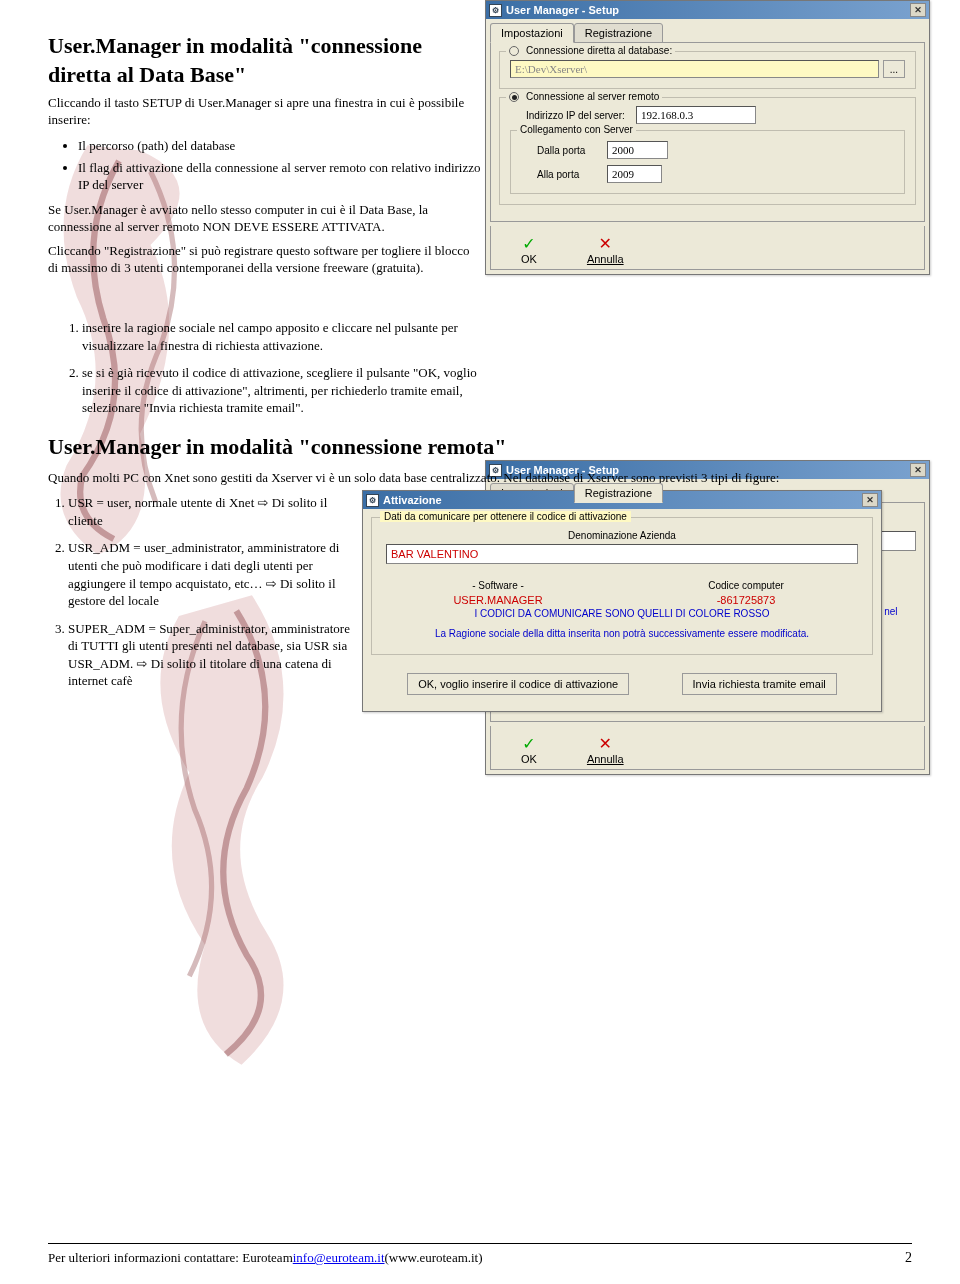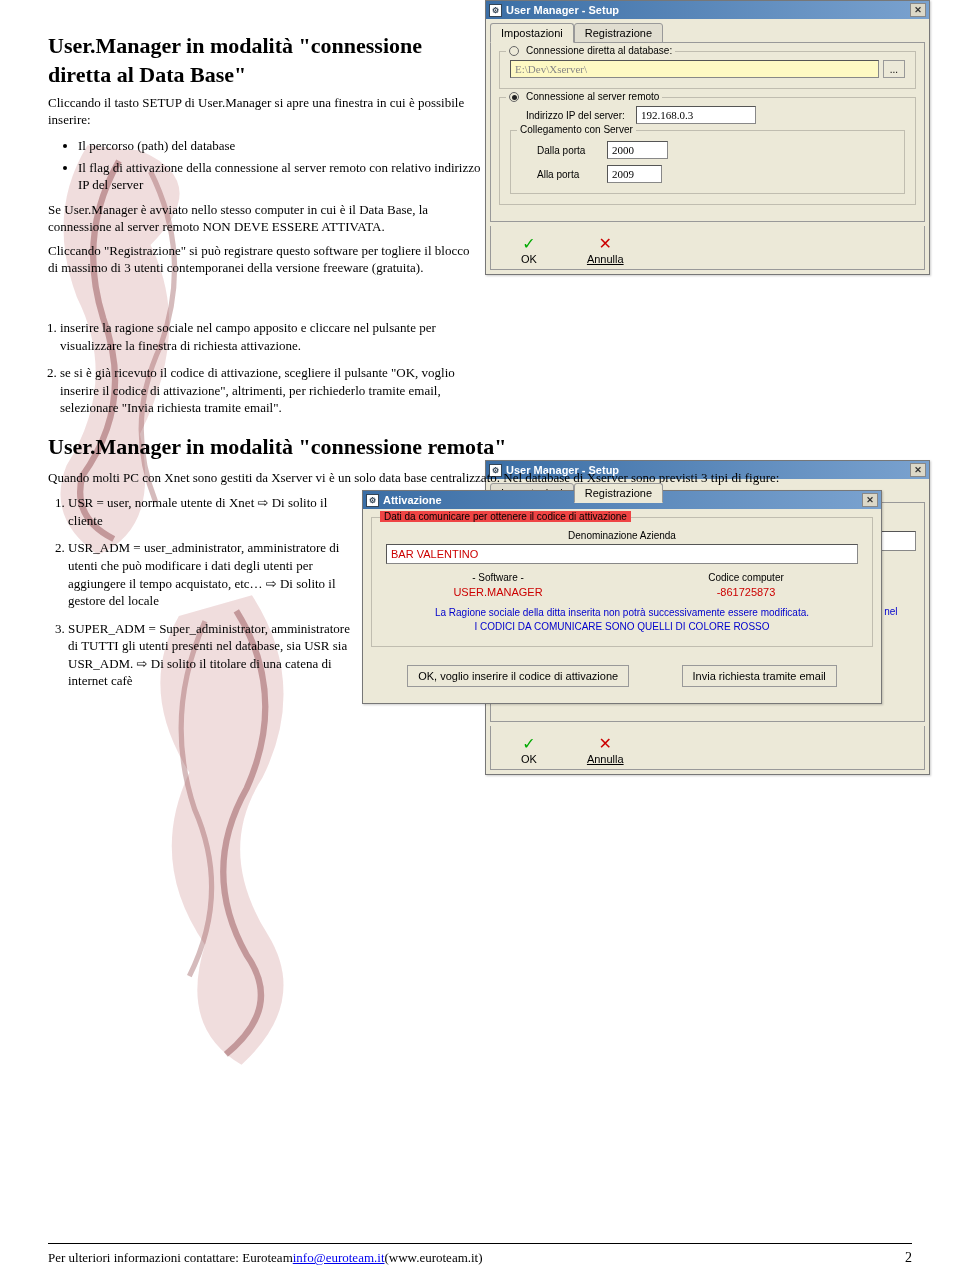--- a/index.html
+++ b/index.html
@@ -15,21 +15,21 @@
   
   h1.heading { font-family: 'Comic Sans MS', cursive; font-size: 22px; line-height: 1.3; font-weight: bold; color: #000; margin-bottom: 6px; width: 430px; }
   h2.heading2 { font-family: 'Comic Sans MS', cursive; font-size: 22px; line-height: 1.3; font-weight: bold; margin-top: 16px; margin-bottom: 8px; }
   
   .body-text { font-family: 'Comic Sans MS', cursive; font-size: 13px; line-height: 1.3; margin-bottom: 8px; width: 430px; }
   .body-text-full { font-family: 'Comic Sans MS', cursive; font-size: 13px; line-height: 1.3; margin-bottom: 8px; }
   
   ul.bullets { list-style: disc; margin-left: 30px; margin-bottom: 8px; width: 410px; }
   ul.bullets li { font-family: 'Comic Sans MS', cursive; font-size: 13px; line-height: 1.35; margin-bottom: 4px; }
   
-  ol.numbered { margin-left: 12px; width: 410px; }
+  ol.numbered { margin-left: 34px; width: 410px; }
   ol.numbered li { font-family: 'Comic Sans MS', cursive; font-size: 13px; line-height: 1.35; margin-bottom: 10px; }
   ol.numbered-full { margin-left: 20px; }
   ol.numbered-full li { font-family: 'Comic Sans MS', cursive; font-size: 13px; line-height: 1.35; margin-bottom: 10px; max-width: 340px; }
   
   
   .win-dialog { position: absolute; background: #ece9d8; border: 1px solid #777; font-family: Tahoma, sans-serif; font-size: 11px; box-shadow: 1px 1px 2px rgba(0,0,0,0.2); }
   .win-titlebar { background: linear-gradient(to right, #3b6ea5, #7aa2cf); color: #fff; display: flex; align-items: center; padding: 2px 3px; font-weight: bold; font-size: 11px; }
   .win-titlebar .icon { width: 13px; height: 13px; background: #fff; margin-right: 4px; border: 1px solid #345; display: flex; align-items: center; justify-content: center; font-size: 8px; color: #345; }
   .win-close { margin-left: auto; width: 16px; height: 14px; background: #dcd8c8; border: 1px solid #888; color: #333; font-size: 9px; display: flex; align-items: center; justify-content: center; cursor: pointer; }
   
@@ -66,21 +66,21 @@
   .note-blue { color: #0000cc; font-size: 10px; text-align: center; margin-top: 10px; line-height: 1.3; }
   
   .red-text { color: #c00; }
   .blue-text { color: #0000cc; }
   
   .footer { position: absolute; bottom: 18px; left: 48px; right: 48px; display: flex; align-items: center; border-top: 1.5px solid #000; padding-top: 6px; font-family: 'Comic Sans MS', cursive; font-size: 13px; }
   .footer a { color: #0000ee; text-decoration: underline; }
   .footer .pgnum { margin-left: auto; font-size: 14px; }
   
   .d3-box { border: 1px solid #c0bdb0; padding: 12px 14px 14px 14px; margin-bottom: 10px; position: relative; }
-  .d3-legend { position: absolute; top: -7px; left: 8px; background: #ef4444; padding: 0 4px; font-size: 10px; }
+  .d3-legend { position: absolute; top: -7px; left: 8px; background: #fef9c3; padding: 0 4px; font-size: 10px; }
   .d3-input { background: #fff; border: 1px solid #888; border-top-color: #555; border-left-color: #555; height: 20px; padding: 2px 4px; font-size: 11px; width: 100%; }
   .d3-hdr { text-align: center; font-size: 10px; margin-bottom: 3px; }
   .d3-val { text-align: center; font-size: 11px; }
   .d3-btnrow { display: flex; justify-content: space-around; padding: 8px 10px; }
   .d3-btn { background: #ece9d8; border: 1px solid #999; padding: 4px 10px; font-size: 11px; cursor: pointer; }
 </style>
 </head>
 <body>
 
 <div class="page">
@@ -202,32 +202,32 @@
     <div class="win-titlebar">
       <span class="icon">⚙</span>
       <span>Attivazione</span>
       <span class="win-close">✕</span>
     </div>
     <div style="padding:8px">
       <div class="d3-box">
         <div class="d3-legend">Dati da comunicare per ottenere il codice di attivazione</div>
         <div class="d3-hdr">Denominazione Azienda</div>
         <input class="d3-input red-text" value="BAR VALENTINO" style="">
-        <div style="display:flex;gap:24px;margin-top:8px">
+        <div style="display:flex;gap:24px;margin-top:16px">
           <div style="flex:1">
             <div class="d3-hdr">- Software -</div>
             <div class="d3-val red-text">USER.MANAGER</div>
           </div>
           <div style="flex:1">
             <div class="d3-hdr">Codice computer</div>
             <div class="d3-val red-text">-861725873</div>
           </div>
         </div>
+        <div class="blue-text" style="font-size:10px;text-align:center;margin-top:2px">I CODICI DA COMUNICARE SONO QUELLI DI COLORE ROSSO</div>
         <div class="blue-text" style="font-size:10px;text-align:center;margin-top:8px;line-height:1.3">La Ragione sociale della ditta inserita non potrà successivamente essere modificata.</div>
-        <div class="blue-text" style="font-size:10px;text-align:center;margin-top:2px">I CODICI DA COMUNICARE SONO QUELLI DI COLORE ROSSO</div>
       </div>
       <div class="d3-btnrow">
         <button class="d3-btn"><span>OK, voglio inserire il codice di attivazione</span></button>
         <button class="d3-btn"><span>Invia richiesta tramite email</span></button>
       </div>
     </div>
   </div>
 
   <ol class="numbered-full">
     <li>USR = user, normale utente di Xnet ⇨ Di solito il cliente</li>

